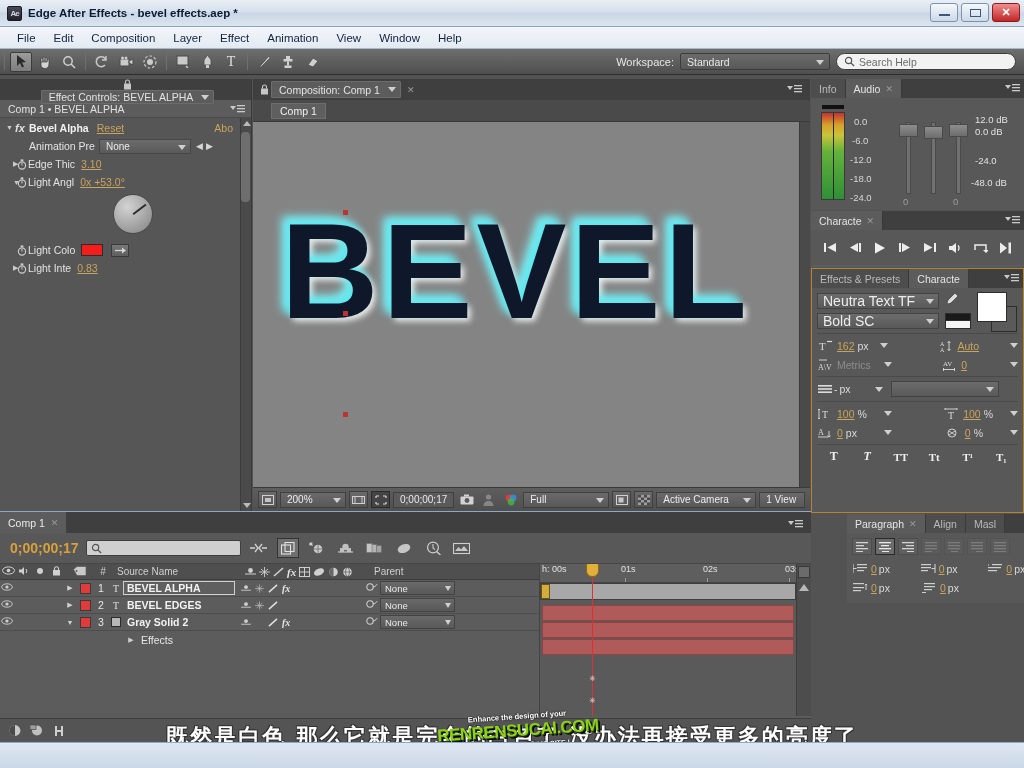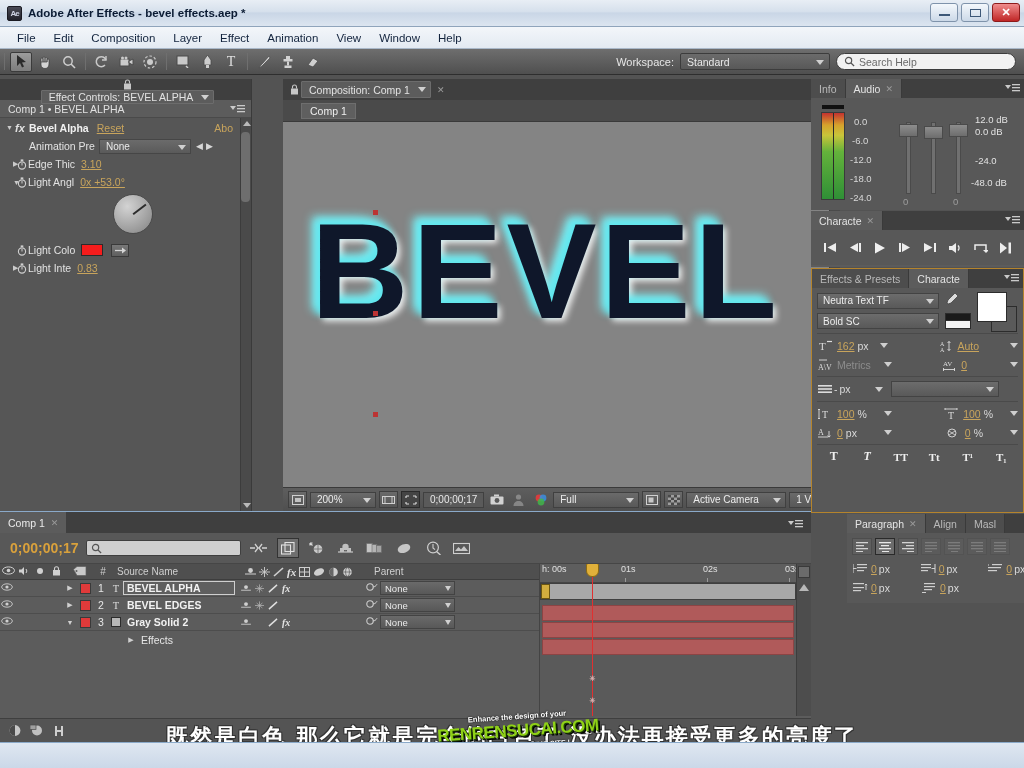--- a/index.html
+++ b/index.html
@@ -132,21 +132,21 @@
   .swatch{ width:22px;height:12px;background:#f51c1c; border:1px solid #2b2b2b; }
   .eyedrop{ width:18px;height:13px;background:linear-gradient(to bottom,#787878,#5f5f5f);
      border:1px solid #3a3a3a; display:flex;align-items:center;justify-content:center; }
   .ecscroll{ position:absolute; right:0; top:0; width:11px; height:100%; background:#4a4a4a; border-left:1px solid #3c3c3c;}
   .ecscroll .thumb{ position:absolute; right:1px; top:14px; width:9px; height:70px; background:#6e6e6e; border-radius:4px;}
   .ecscroll .ar{ position:absolute; left:2px; width:0;height:0;border-left:4px solid transparent;border-right:4px solid transparent;}
   .ecscroll .up{ top:3px; border-bottom:5px solid #b9b9b9;}
   .ecscroll .dn{ bottom:3px; border-top:5px solid #b9b9b9;}
 
   
-  #compviewer{ left:253px; top:79px; width:557px; height:432px; background:#4e4e4e;margin-left:30px; }
+  #compviewer{ left:253px; top:79px; width:557px; height:432px; background:#4e4e4e; }
   .cvtabbar{ height:21px; background:#3f3f3f; display:flex; align-items:center; padding-left:4px; position:relative;}
   .cvsub{ height:22px; background:#4a4a4a; display:flex; align-items:center; padding-left:18px;
     border-bottom:1px solid #3a3a3a;}
   .cvsubtag{ background:#5f5f5f; border:1px solid #6e6e6e; padding:1px 8px; font-size:10.5px; color:#efefef;}
   .cvcanvas{ position:relative; height:365px; background:#4b4b4b; overflow:hidden; }
   .cvstage{ position:absolute; left:0; top:0; right:11px; bottom:0; background:#848484; }
   .beveltext{
     position:absolute; left:28px; top:82px; font-size:135px; font-weight:bold;
     letter-spacing:4px; color:#0f172a;
     font-family:"Liberation Sans", sans-serif;
@@ -189,21 +189,21 @@
   .prevbody{ height:35px; background:#585858; display:flex; align-items:center; justify-content:space-around; padding:0 6px;}
   .prevbtn{ width:20px;height:18px; display:flex;align-items:center;justify-content:center; color:#e8e8e8; }
 
   
   #charpanel{ left:811px; top:268px; width:213px; height:245px; background:#5c5c5c;
     border:1px solid #b5842c; }
   .chbody{ background:#585858; height:calc(100% - 19px); position:relative; padding:4px 5px; }
   .chrow{ display:flex; align-items:center; margin-bottom:4px; }
   .chdd{
     height:16px; background:linear-gradient(to bottom,#6c6c6c,#595959); border:1px solid #434343;
-    font-size:10px; color:#ececec; display:flex;align-items:center; padding-left:5px; position:relative;
+    font-size:14px; color:#ececec; display:flex;align-items:center; padding-left:5px; position:relative;
   }
   .chdd .car{ position:absolute; right:4px; top:5px; width:0;height:0;
     border-left:4px solid transparent;border-right:4px solid transparent;border-top:5px solid #d0d0d0;}
   .chfield{ display:flex; align-items:center; gap:3px; }
   .chico{ width:17px; height:15px; display:flex;align-items:center;justify-content:center; color:#dcdcdc; font-size:10px; }
   .chval{ color:#c8a45c; font-size:10.5px; text-decoration:underline; }
   .chunit{ color:#d9d9d9; font-size:10.5px; }
   .chcar{ width:0;height:0;border-left:4px solid transparent;border-right:4px solid transparent;border-top:5px solid #cfcfcf; }
   .chsep{ height:1px; background:#4a4a4a; margin:3px 0 4px 0;}
   .fillsw{ position:absolute; right:6px; top:4px; width:40px; height:40px; }
@@ -281,21 +281,21 @@
   .footer-strip{ position:absolute; left:0; top:742px; width:1024px; height:26px;
     background:linear-gradient(to bottom,#dfe7f1,#cbd8e8); border-top:1px solid #8aa9c9;}
 </style>
 </head>
 <body>
 
 <div id="app">
 
   <div class="titlebar">
     <div class="appicon">Ae</div>
-    <div class="ttl">Adobe After Effects - bevel effects.aep *</div>
+    <div class="ttl">Edge After Effects - bevel effects.aep *</div>
     <div class="wctrls">
       <div class="wbtn min">
           <div class="g"></div>
         </div>
       <div class="wbtn">
           <div class="g"></div>
         </div>
       <div class="wbtn close">
           <span class="x">✕</span>
         </div>

